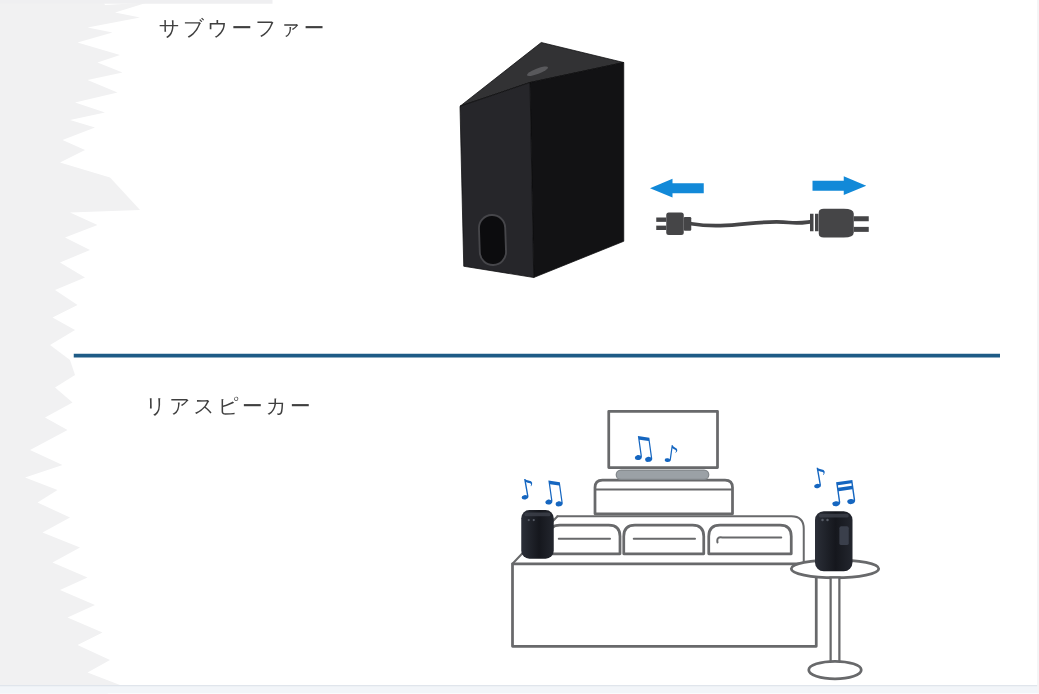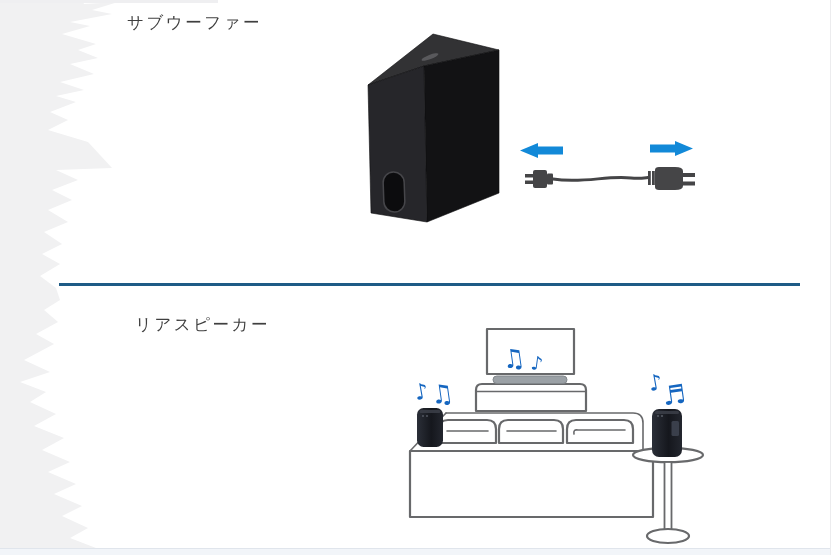--- a/index.html
+++ b/index.html
@@ -8,21 +8,21 @@
     background:#ffffff; font-family:"Liberation Sans", sans-serif;
     border-right:1px solid #ececee; box-sizing:border-box;text-align:center;
   }
   .torn { position:absolute; left:0; top:0; width:120px; height:555px; }
   .top-hairline { position:absolute; left:0; top:0; width:218px; height:3px; background:#efeff1; }
   .section-label {
     position:absolute; margin:0; font-weight:400; font-size:16.5px;
     letter-spacing:2.5px; color:#3f3f3f; white-space:nowrap;
   }
   #label-sub  { left:127px; top:12px; }
-  #label-rear { left:135px; top:314px; }
+  #label-rear { left:116px; top:314px; }
   .divider { position:absolute; left:59px; top:283px; width:741px; height:2.5px; background:#1e5b86; }
   .sub-illus   { position:absolute; left:350px; top:28px;  width:160px; height:200px; }
   .cable-illus { position:absolute; left:505px; top:118px; width:210px; height:80px; }
   .room-illus  { position:absolute; left:390px; top:325px; width:340px; height:230px; }
   .outline { fill:#ffffff; stroke:#68696b; stroke-width:2.2; stroke-linejoin:round; stroke-linecap:round; }
   .outline-thin { fill:none; stroke:#68696b; stroke-width:1.6; stroke-linecap:round; }
   .note { fill:#1566c0; font-family:"DejaVu Sans", sans-serif; }
   .bottom-strip {
     position:absolute; left:0; bottom:0; width:100%; height:7px;
     background:#f2f5f9; border-top:1px solid #e0e5ec; box-sizing:border-box;

